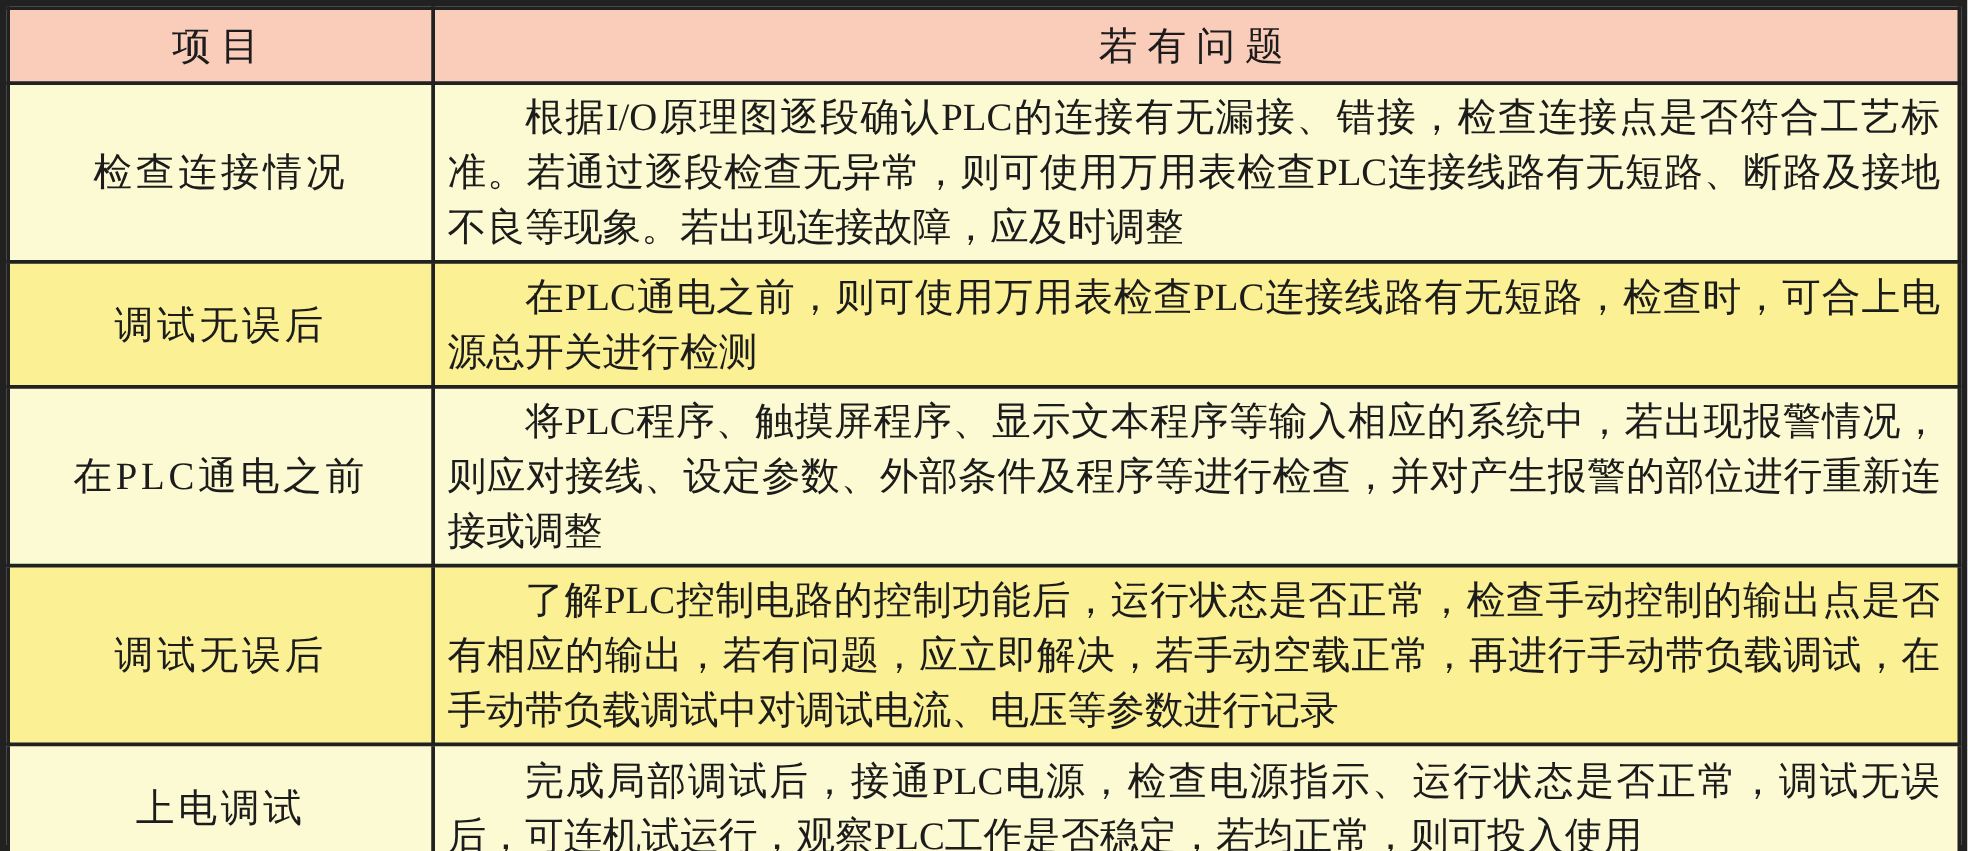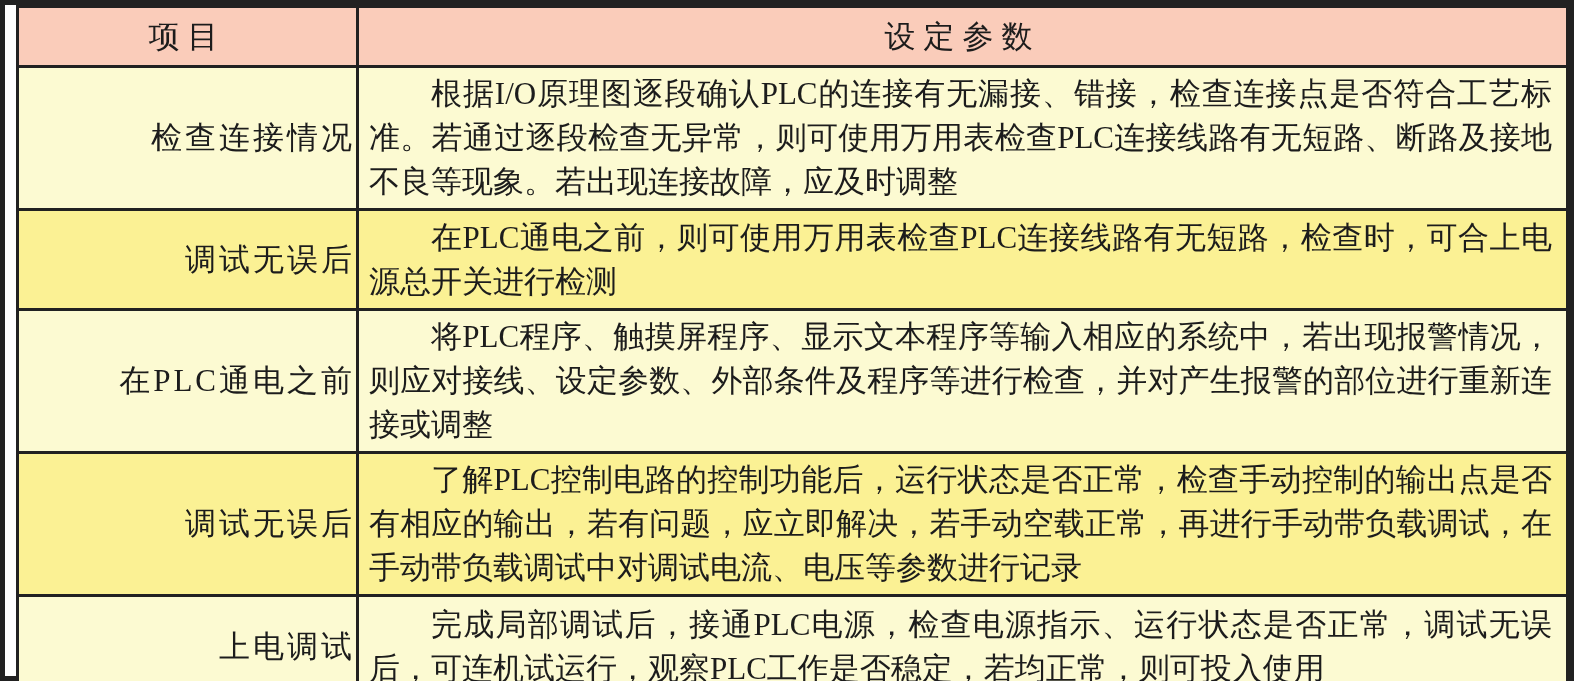--- a/index.html
+++ b/index.html
@@ -19,21 +19,20 @@
     height: 681px;
     overflow: hidden;
     font-family: "Liberation Serif", "DejaVu Serif", serif;
     color: var(--text);
   }
   .table-outer {
     width: 1574px;
     height: 681px;
     box-sizing: border-box;
     border: 5px solid var(--border);
-    padding-left: 11px;
   }
   table.spec-table {
     width: 100%;
     height: 100%;
     border-collapse: collapse;
     table-layout: fixed;
   }
   col.col-item { width: 340px; }
   th, td {
     border: 3px solid var(--border);
@@ -42,21 +41,21 @@
   th.header-cell {
     background: var(--header-bg);
     font-weight: normal;
     font-size: 31px;
     letter-spacing: 8px;
     text-align: center;
     vertical-align: middle;
     height: 60px;
   }
   td.item-cell {
-    text-align: right;
+    text-align: center;
     vertical-align: middle;
     font-size: 31px;
     letter-spacing: 3px;
   }
   td.content-cell {
     font-size: 31px;
     line-height: 44px;
     text-align: justify;
     text-justify: inter-ideograph;
     vertical-align: middle;
@@ -76,21 +75,21 @@
 
 <div class="table-outer">
   <table class="spec-table">
     <colgroup>
       <col class="col-item">
       <col class="col-content">
     </colgroup>
     <thead>
       <tr class="header-row">
         <th class="header-cell">项目</th>
-        <th class="header-cell">设定参数</th>
+        <th class="header-cell">若有问题</th>
       </tr>
     </thead>
     <tbody>
       <tr class="row-light r1">
         <td class="item-cell">检查连接情况</td>
         <td class="content-cell">根据I/O原理图逐段确认PLC的连接有无漏接、错接，检查连接点是否符合工艺标准。若通过逐段检查无异常，则可使用万用表检查PLC连接线路有无短路、断路及接地不良等现象。若出现连接故障，应及时调整</td>
       </tr>
       <tr class="row-dark r2">
         <td class="item-cell">调试无误后</td>
         <td class="content-cell">在PLC通电之前，则可使用万用表检查PLC连接线路有无短路，检查时，可合上电源总开关进行检测</td>

